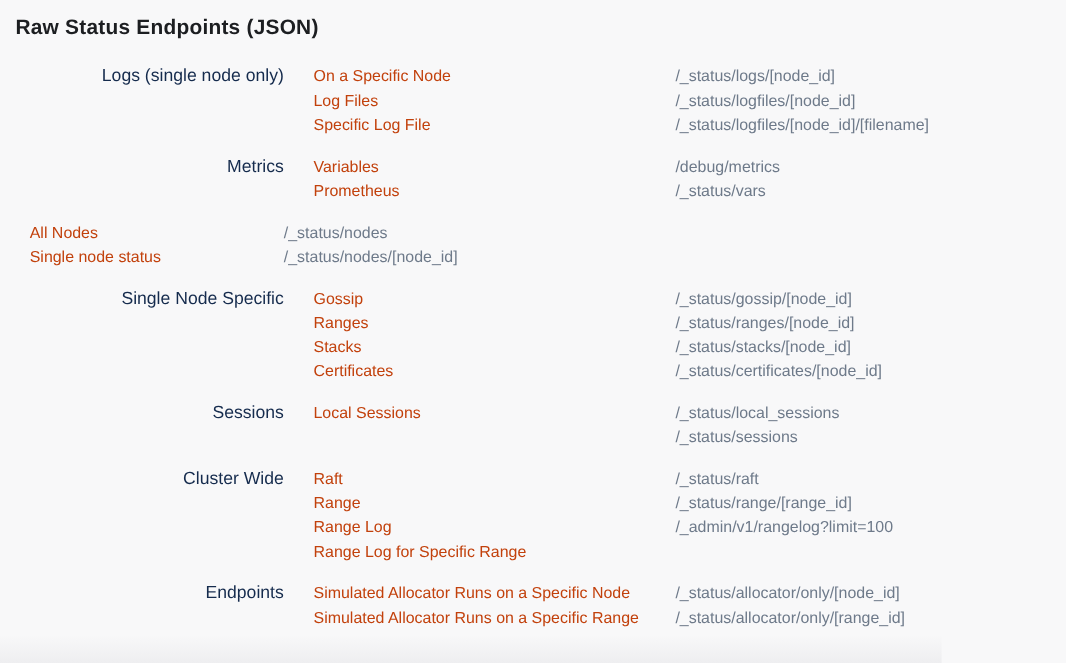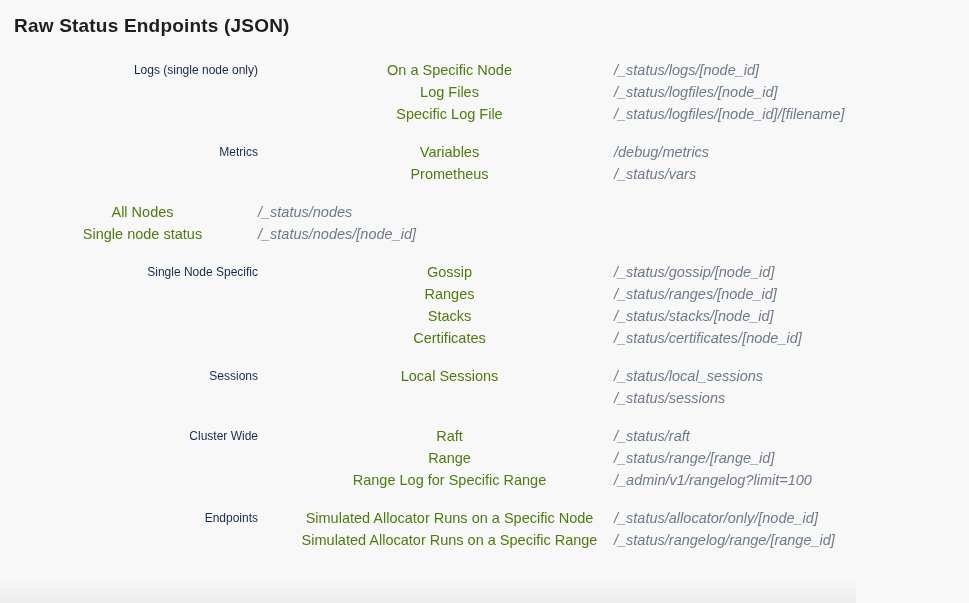--- a/index.html
+++ b/index.html
@@ -34,42 +34,40 @@
     display: grid;
     grid-template-columns: 258px 356px auto;
     column-gap: 0;
     margin-bottom: 16px;
   }
   .cat-cell {
     text-align: right;
     padding-right: 0;
   }
   .cat {
-    font-size: 12px;
+    font-size: 16px;
     line-height: 22px;
     color: #152b4d;
   }
   .links-cell {
     padding-left: 27px;
   }
   .link {
     display: block;
     font-size: 14.5px;
     line-height: 22px;
-    color: #4d7c0f;
+    color: #c2410c;
     text-decoration: none;
     cursor: pointer;
-    text-align: center;
   }
   .paths-cell {}
   .path {
     font-size: 14.5px;
     line-height: 22px;
     color: #6e7a8a;
-    font-style: italic;
   }
   .footer-strip {
     position: absolute;
     left: 0;
     bottom: 0;
     width: 100%;
     height: 26px;
     background: linear-gradient(to bottom, rgba(248,248,249,0), #eeeef0);
   }
 </style>
@@ -154,39 +152,40 @@
       </div>
     </section>
 
     <section class="section">
       <div class="cat-cell">
         <div class="cat">Cluster Wide</div>
       </div>
       <div class="links-cell">
         <a class="link" href="#">Raft</a>
         <a class="link" href="#">Range</a>
+        <a class="link" href="#">Range Log</a>
         <a class="link" href="#">Range Log for Specific Range</a>
       </div>
       <div class="paths-cell">
         <div class="path">/_status/raft</div>
         <div class="path">/_status/range/[range_id]</div>
         <div class="path">/_admin/v1/rangelog?limit=100</div>
       </div>
     </section>
 
     <section class="section">
       <div class="cat-cell">
         <div class="cat">Endpoints</div>
       </div>
       <div class="links-cell">
         <a class="link" href="#">Simulated Allocator Runs on a Specific Node</a>
         <a class="link" href="#">Simulated Allocator Runs on a Specific Range</a>
       </div>
       <div class="paths-cell">
         <div class="path">/_status/allocator/only/[node_id]</div>
-        <div class="path">/_status/rangelog/range/[range_id]</div>
+        <div class="path">/_status/allocator/only/[range_id]</div>
       </div>
     </section>
 
   </div>
 
   <div class="footer-strip"></div>
 </div>
 
 </body></html>

